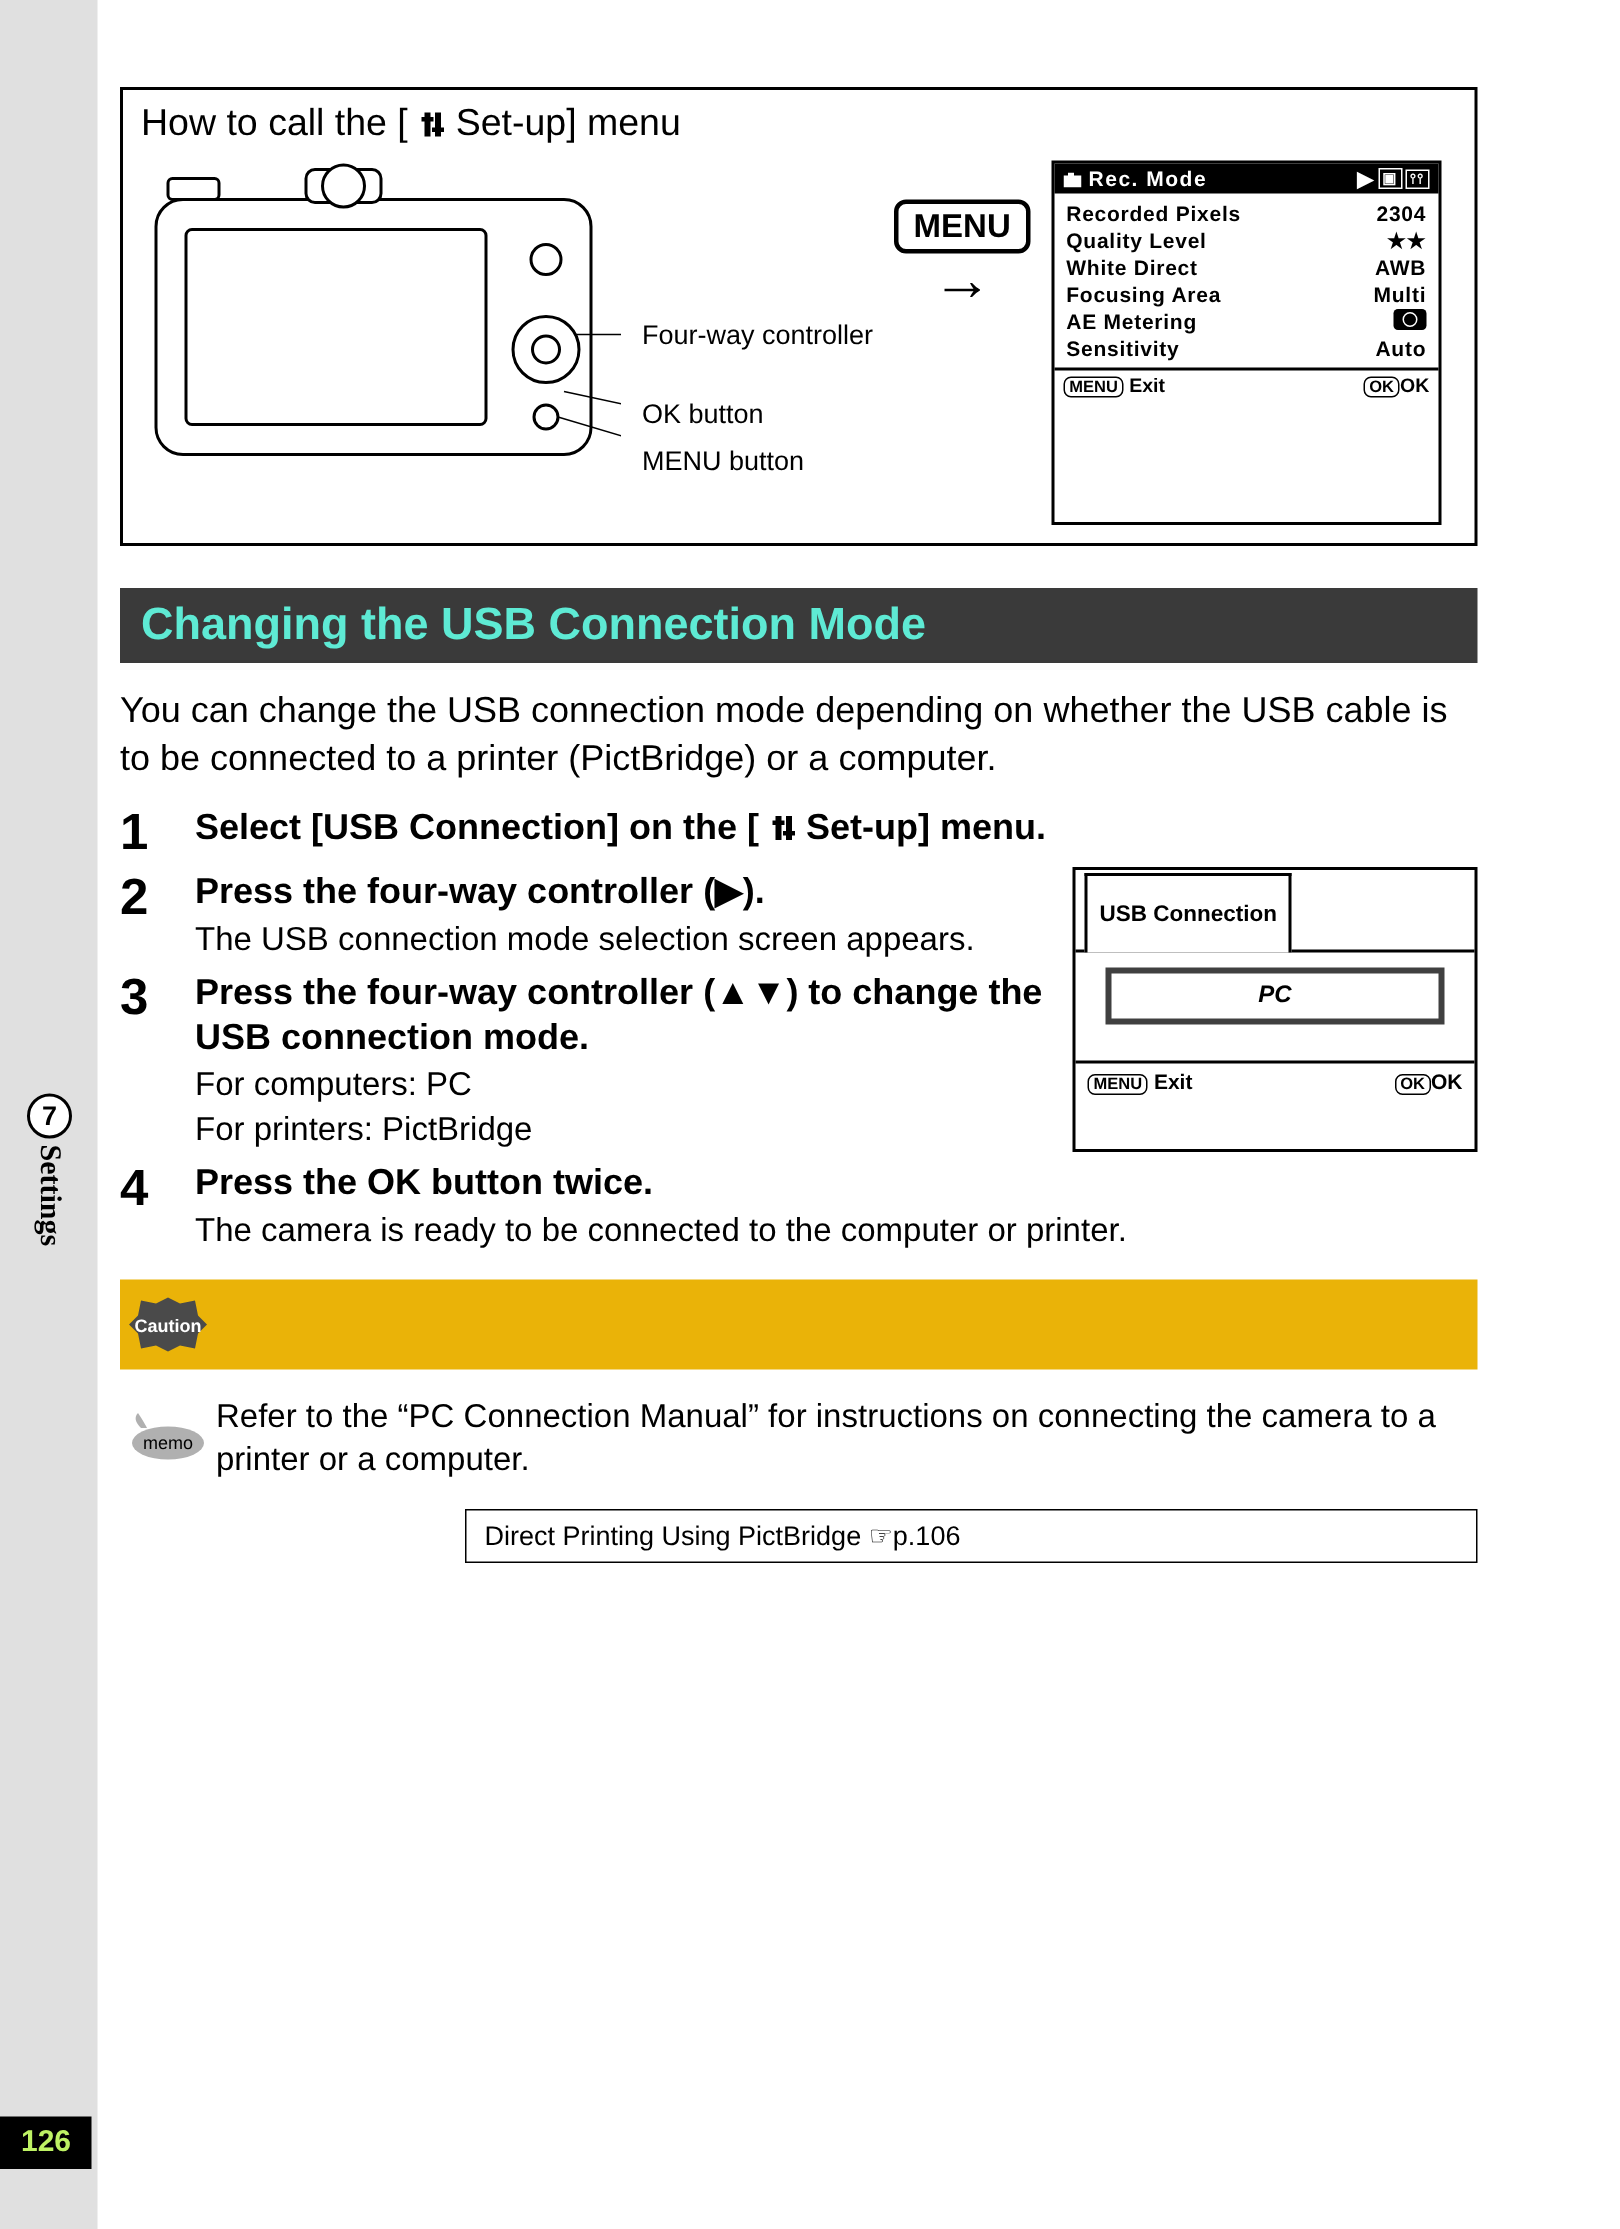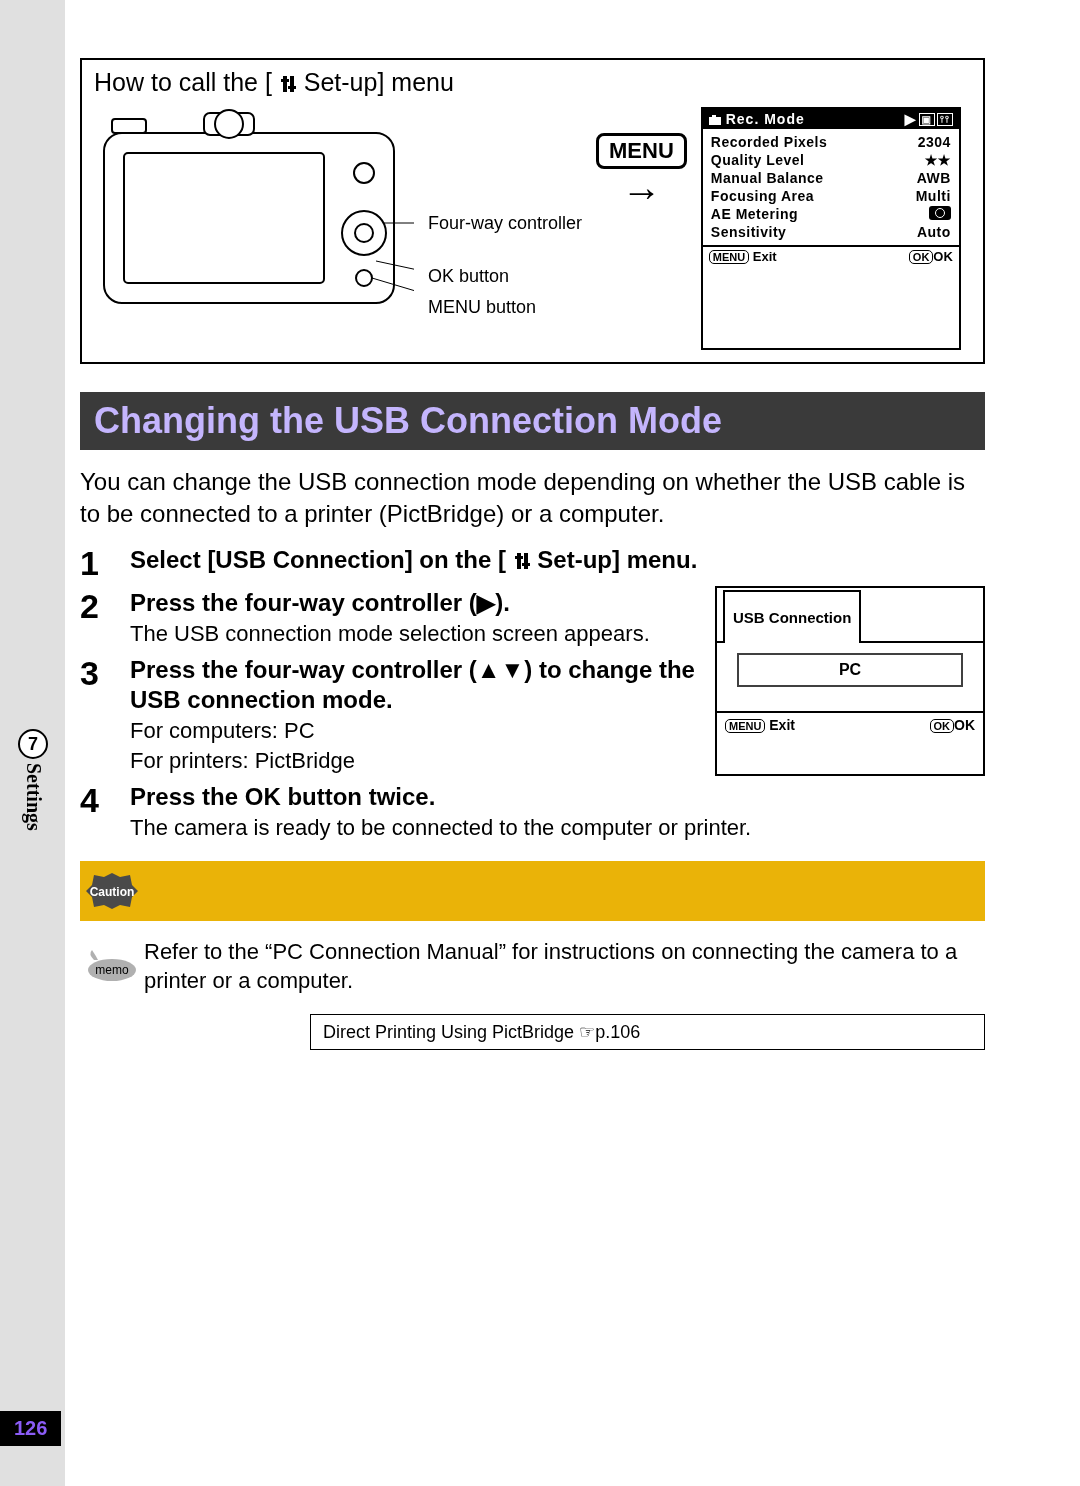--- a/index.html
+++ b/index.html
@@ -17,44 +17,44 @@
   .arrow-right { font-size: 40px; line-height: 0.6; }
   .lcd-box { width: 260px; border: 2px solid #000; font-size: 14px; }
   .lcd-header { background: #000; color: #fff; display: flex; justify-content: space-between; align-items: center; padding: 2px 6px; font-weight: bold; letter-spacing: 1px; font-size: 14px; }
   .lcd-header-icons { display:flex; gap:2px; align-items:center; }
   .lcd-header-icons span { border:1px solid #fff; padding:0 2px; font-size:10px; }
   .lcd-body { padding: 4px 8px; }
   .lcd-row { display: flex; justify-content: space-between; font-weight: bold; letter-spacing: 0.5px; padding: 1px 0; }
   .lcd-footer { display: flex; justify-content: space-between; border-top: 2px solid #000; padding: 2px 6px; font-weight: bold; font-size: 13px; }
   .okbox { border:1.5px solid #000; border-radius:5px; padding:0 3px; font-size:11px; display:inline-block; }
   .menusmall { border:1.5px solid #000; border-radius:5px; padding:0 3px; font-size:11px; display:inline-block; }
-  .heading-bar { background: #3a3a3a; color: #c4b5fd; font-size: 36px; font-weight: bold; padding: 8px 14px; margin-top: 28px; }
+  .heading-bar { background: #3a3a3a; color: #5eead4; font-size: 30px; font-weight: bold; padding: 8px 14px; margin-top: 28px; }
   .intro { font-size: 24px; margin-top: 16px; line-height: 1.35; }
   .steps { margin-top: 14px; }
   .step { display: flex; margin-top: 6px; }
   .step-num { font-size: 34px; font-weight: bold; width: 50px; flex-shrink: 0; line-height: 1.1; }
   .step-body { flex: 1; }
   .step-head { font-size: 24px; font-weight: bold; line-height: 1.25; }
   .step-text { font-size: 22px; line-height: 1.3; margin-top: 2px; }
   .step2-3-wrap { display:flex; gap:18px; }
   .usb-box { width: 270px; border: 2px solid #000; font-size: 16px; flex-shrink:0; margin-top:4px;}
   .usb-tab { border:2px solid #000; border-bottom:none; display:inline-block; padding:17px 8px; font-weight:bold; font-size:15px; margin-left:6px; background:#fff; position:relative; top:2px;}
   .usb-inner { border-top:2px solid #000; padding:10px 0 24px 0;}
   .usb-opt { text-align:center; font-weight:bold; padding:6px 0; }
-  .usb-sel { background:#fff; border:2px solid #404040; margin:0 20px; }
+  .usb-sel { background:#fff; border:4px solid #404040; margin:0 20px;font-style:italic; }
   .usb-footer { display:flex; justify-content:space-between; border-top:2px solid #000; padding:4px 8px; font-weight:bold; font-size:14px; }
   .side-tab { position:absolute; left:18px; top:729px; text-align:center; font-weight:bold; }
   .side-circle { width:30px; height:30px; border:2px solid #000; border-radius:50%; background:#fff; display:flex; align-items:center; justify-content:center; margin:0 auto 4px auto; font-size:18px;}
   .side-label { writing-mode: vertical-rl; font-size:20px; font-family: Georgia, serif; font-weight:bold; margin:0 auto;}
   .callout { display:flex; align-items:flex-start; background:#eab308; margin-top:18px; padding:10px 12px 10px 0; }
   .callout-icon { width:64px; flex-shrink:0; display:flex; align-items:center; justify-content:center;}
   .callout-text { font-size:22px; line-height:1.35; flex:1; }
   .memo-row { display:flex; align-items:center; margin-top:16px; }
   .link-box { border:1.5px solid #000; margin-top:18px; margin-left:230px; padding:6px 12px; font-size:18px; }
-  .page-num-box { position:absolute; left:0; bottom:40px; background:#000; color:#8b5cf6; font-weight:bold; font-size:20px; padding:6px 14px; }
+  .page-num-box { position:absolute; left:0; bottom:40px; background:#000; color:#bef264; font-weight:bold; font-size:20px; padding:6px 14px; }
   .metering-icon { width:22px; height:14px; background:#000; border-radius:3px; display:inline-flex; align-items:center; justify-content:center;}
   .metering-icon::after { content:""; width:8px; height:8px; border:1.5px solid #fff; border-radius:50%; }
 </style>
 </head>
 <body>
 
 <div class="gray-band"></div>
 
 <div class="side-tab">
   <div class="side-circle">7</div>
@@ -113,21 +113,21 @@
           <div class="lcd-body">
             <div class="lcd-row">
                 <span>Recorded Pixels</span>
                 <span>2304</span>
               </div>
             <div class="lcd-row">
                 <span>Quality Level</span>
                 <span>★★</span>
               </div>
             <div class="lcd-row">
-                <span>Manual Balance</span>
+                <span>White Direct</span>
                 <span>AWB</span>
               </div>
             <div class="lcd-row">
                 <span>Focusing Area</span>
                 <span>Multi</span>
               </div>
             <div class="lcd-row">
                 <span>AE Metering</span>
                 <span class="metering-icon"></span>
               </div>

